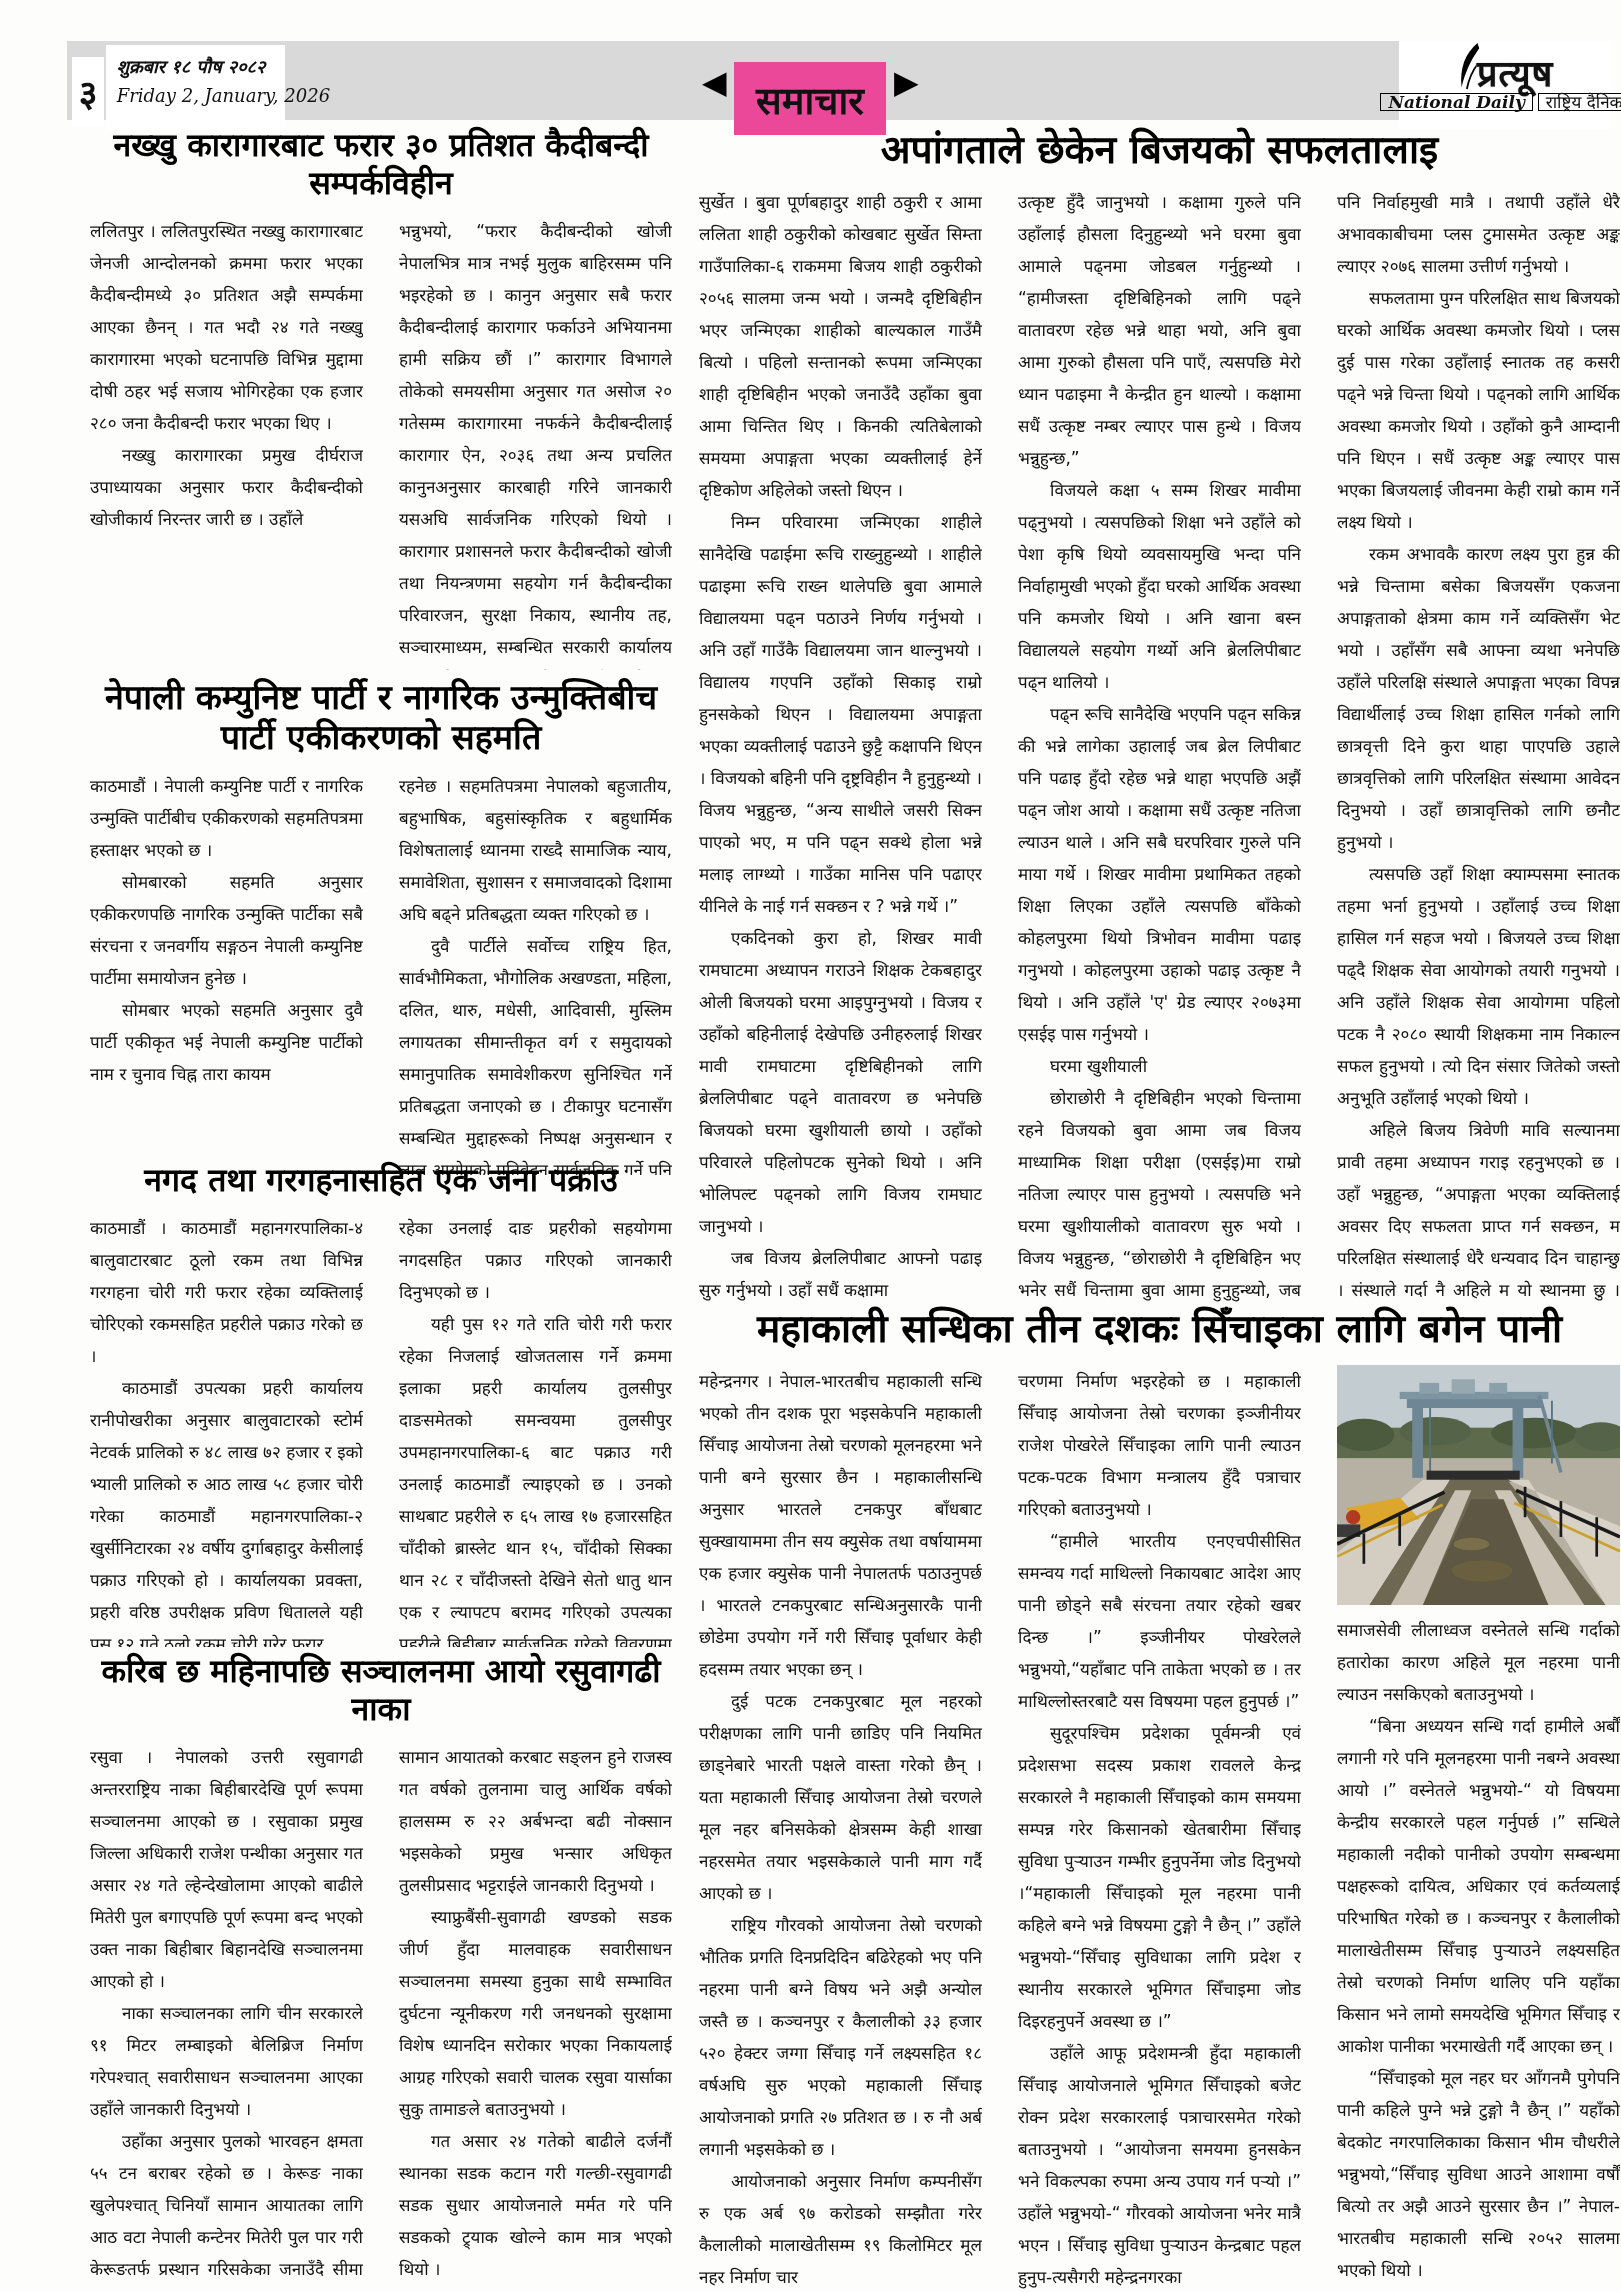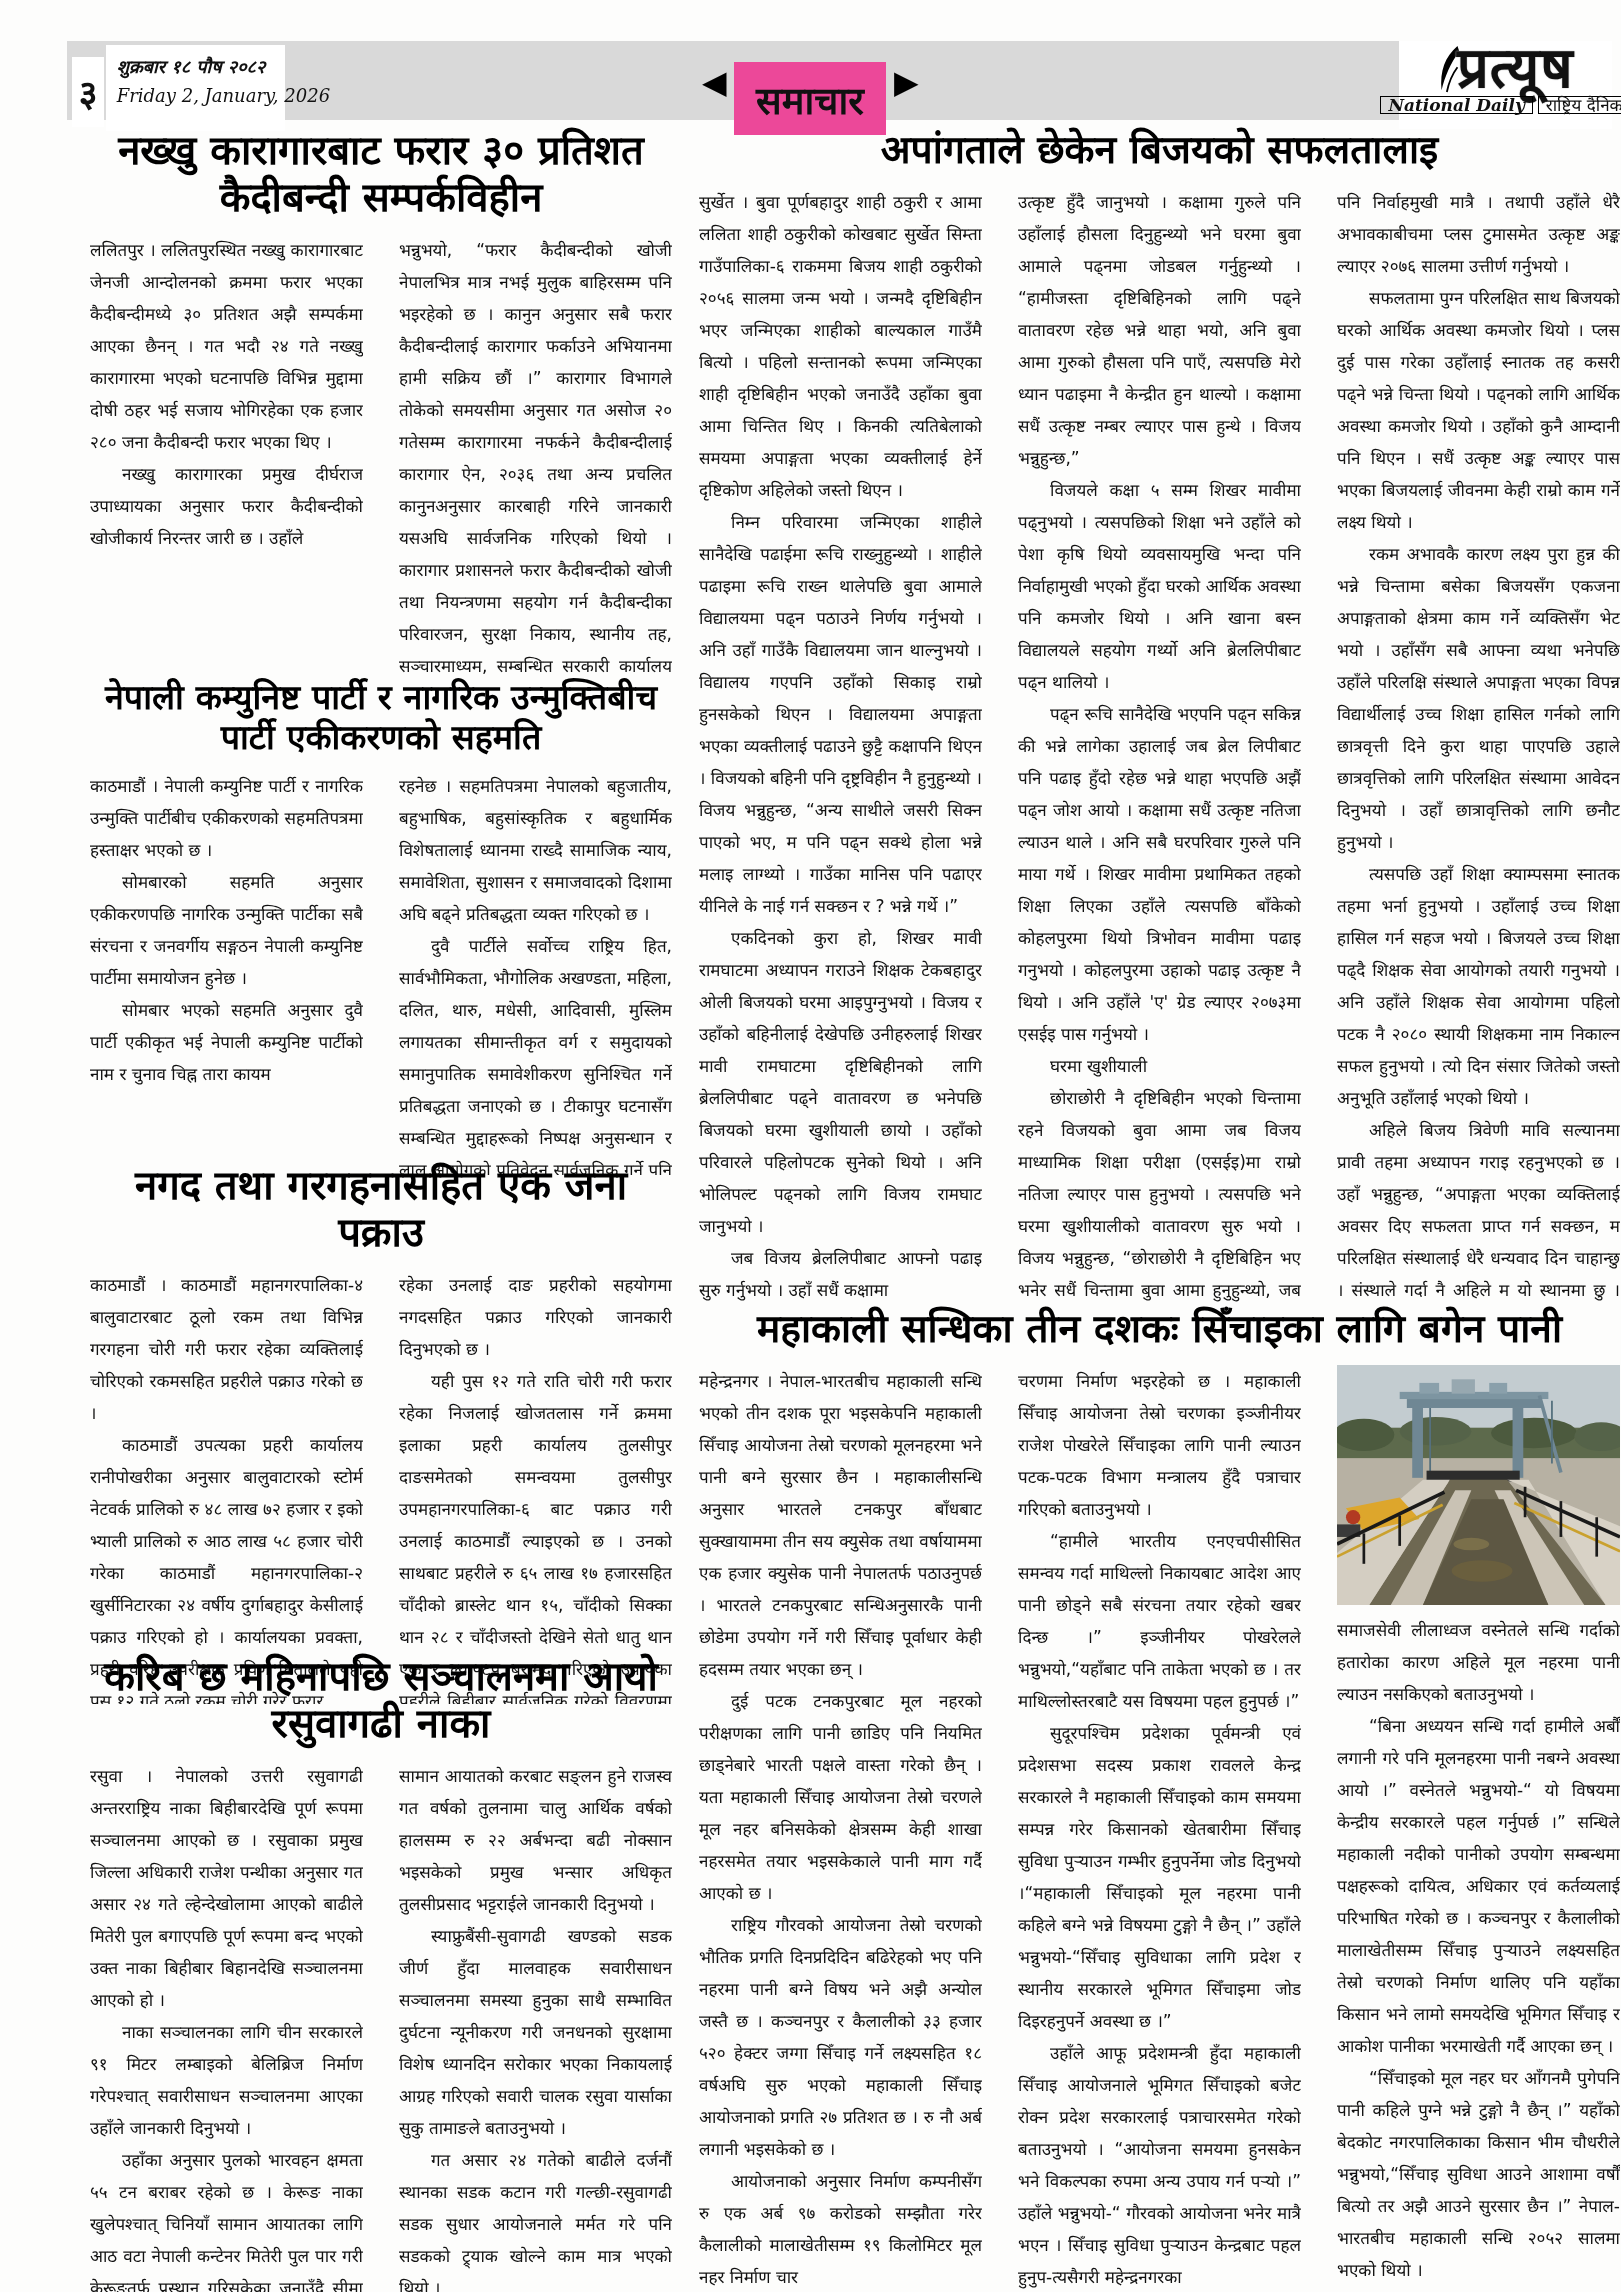--- a/index.html
+++ b/index.html
@@ -17,30 +17,30 @@
   .date-en{font-size:18px;font-style:italic;font-family:"DejaVu Serif", serif;white-space:nowrap;margin-top:7.2px;}
   .arrow{position:absolute;top:66px;font-size:32px;color:#000;line-height:1;}
   .arrow.left{left:702px;} .arrow.right{left:894px;}
   .sectionbox{position:absolute;left:734px;top:62px;width:152px;height:73px;background:#ec4899;
               display:flex;align-items:center;justify-content:center;
               font-size:38px;font-weight:bold;text-align:right;}
   .logo{position:absolute;left:1399px;top:41px;width:213px;height:88px;background:#fff;
         display:flex;flex-direction:column;align-items:center;justify-content:flex-start;}
   .logo-row{display:flex;align-items:flex-end;}
   .quill{width:23px;height:50px;margin-right:-3.6px;}
-  .logo-title{font-size:56px;font-weight:bold;line-height:0.95;letter-spacing:0.9px;
+  .logo-title{font-size:36px;font-weight:bold;line-height:0.95;letter-spacing:0.9px;
               text-shadow:0 0 1.8px #fff, 0 0 0.9px #000;}
   .logo-sub{display:flex;gap:4.5px;margin-top:1.8px;}
   .logo-sub span{border:1.8px solid #000;font-size:17px;padding:0 7.2px;line-height:16px;white-space:nowrap;}
   .logo-sub .en{font-style:italic;font-weight:bold;font-family:"DejaVu Serif", serif;}
 
   
   .article{position:absolute;}
   .headline{font-weight:bold;text-align:center;margin:0;line-height:1.18;color:#000;}
-  .h40{font-size:40px;} .h38{font-size:34px;} .h43{font-size:39px;}
+  .h40{font-size:32px;} .h38{font-size:34px;} .h43{font-size:39px;}
   .cols{display:flex;margin-top:12.5px;}
   .col{box-sizing:border-box;overflow:hidden;font-size:17px;line-height:32px;text-align:justify;}
   .col p{margin:0;text-indent:32px;}
   .col p:first-child{text-indent:0;}
 
   .a1{left:90px;top:127px;width:582px;}
   .a1 .cols{gap:36px;} .a1 .col{width:273px;height:455px;}
   .a2{left:90px;top:677px;width:582px;}
   .a2 .cols{gap:36px;} .a2 .col{width:273px;height:405px;}
   .a3{left:90px;top:1162px;width:582px;}

